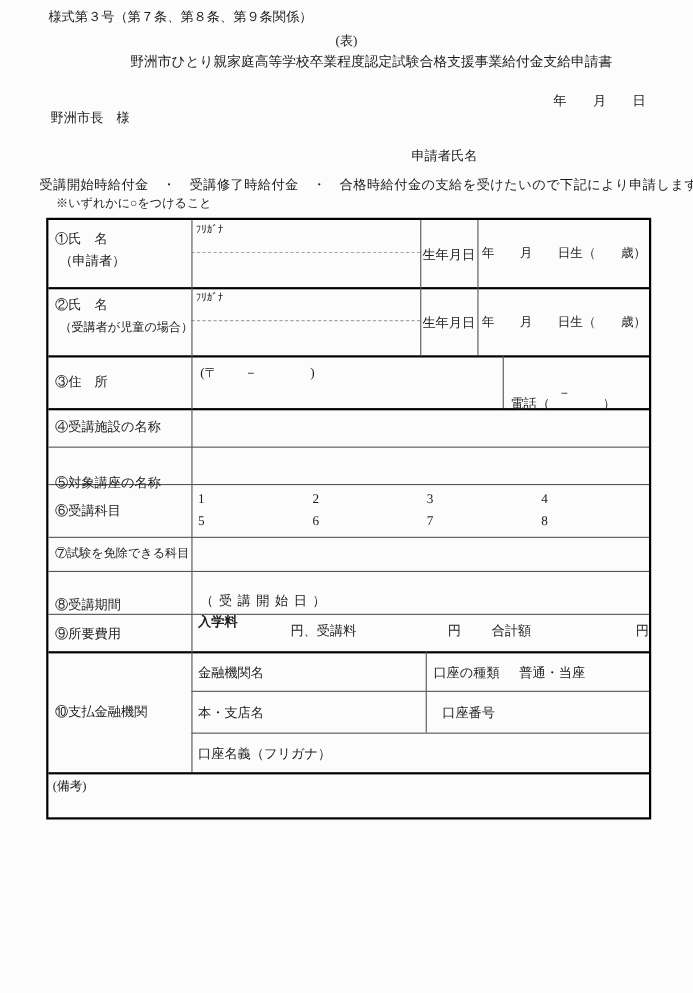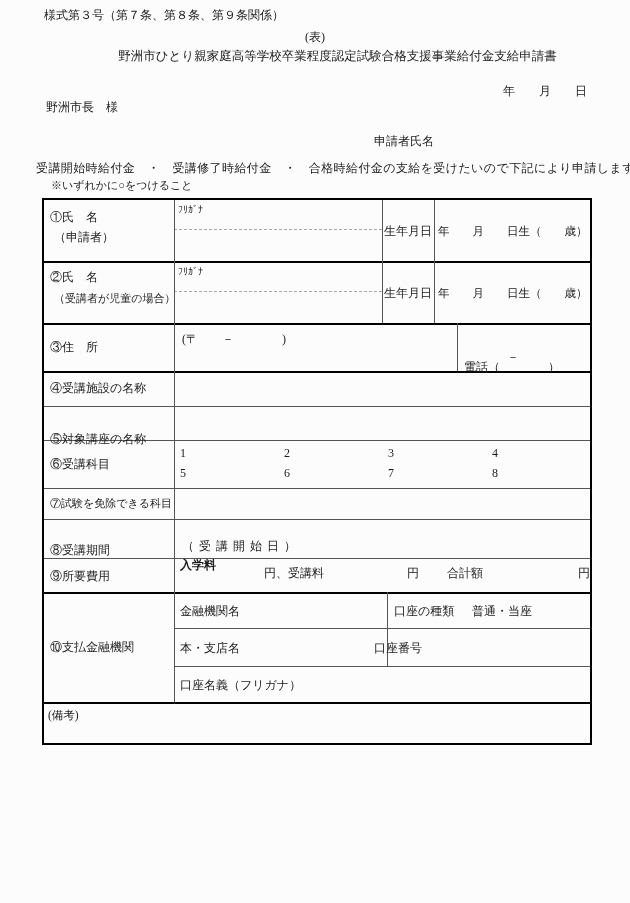--- a/index.html
+++ b/index.html
@@ -109,19 +109,19 @@
     <div class="t" style="left:220px;top:366px;">円、受講料</div>
     <div class="t" style="left:363px;top:366px;">円</div>
     <div class="t" style="left:403px;top:366px;">合計額</div>
     <div class="t" style="left:534px;top:366px;">円</div>
 
     <div class="t" style="left:6px;top:440px;">⑩支払金融機関</div>
     <div class="t" style="left:136px;top:404px;">金融機関名</div>
     <div class="t" style="left:350px;top:404px;">口座の種類</div>
     <div class="t" style="left:428px;top:404px;">普通・当座</div>
     <div class="t" style="left:136px;top:441px;">本・支店名</div>
-    <div class="t" style="left:330px;top:441px;">口座番号</div>
+    <div class="t" style="left:358px;top:441px;">口座番号</div>
     <div class="t" style="left:136px;top:478px;">口座名義（フリガナ）</div>
 
     <div class="t fs115" style="left:4px;top:508px;">(備考)</div>
 
   </div>
 </div>
 
 </body></html>

